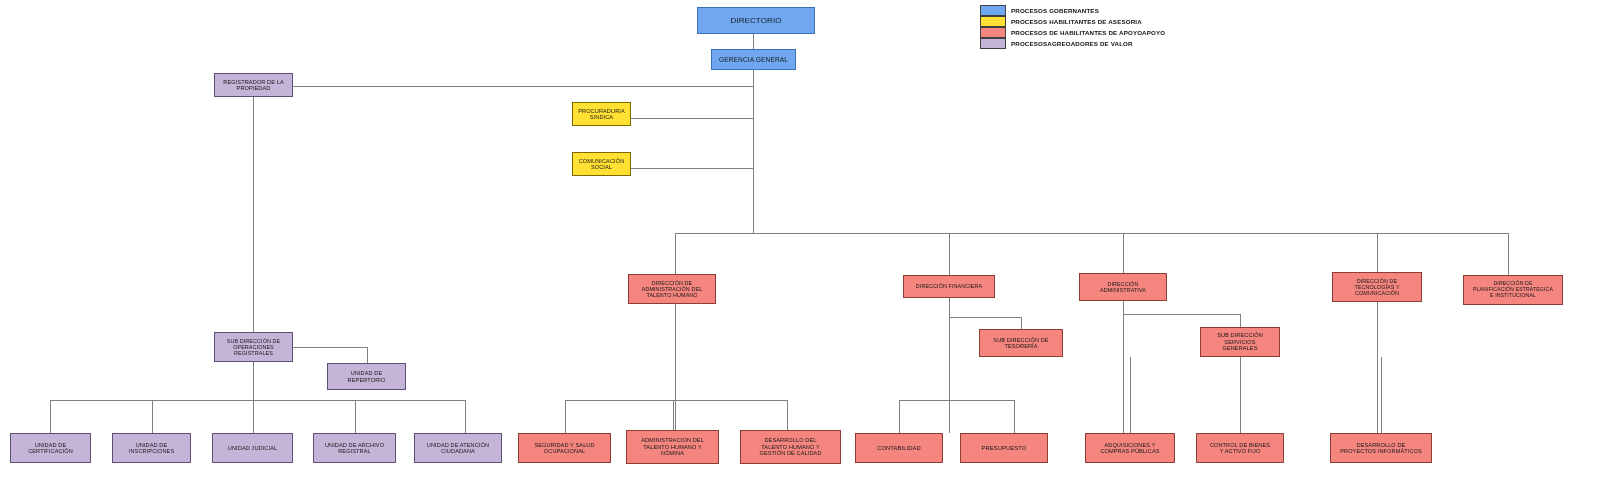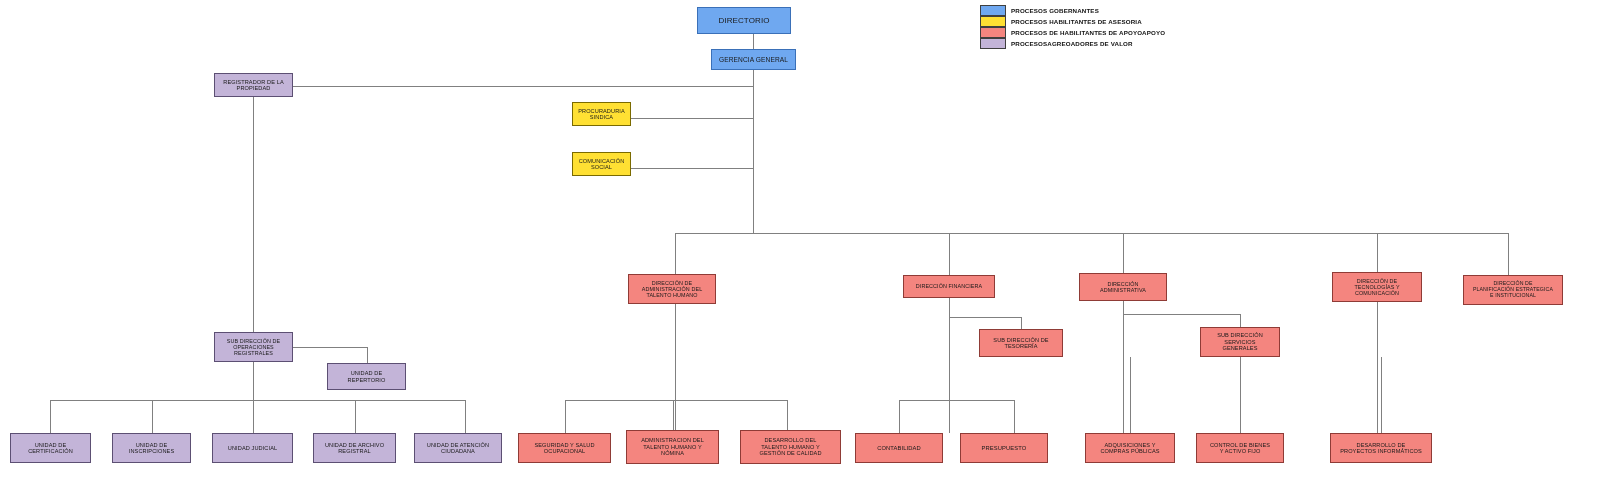--- a/index.html
+++ b/index.html
@@ -130,21 +130,21 @@
     <div class="edge edge-h" style="left: 565px; top: 400px; background: rgb(128, 128, 128); width: 222px;"></div>
     <div class="edge edge-v" style="left: 565px; top: 400px; background: rgb(128, 128, 128); height: 33px;"></div>
     <div class="edge edge-v" style="left: 673px; top: 400px; background: rgb(128, 128, 128); height: 30px;"></div>
     <div class="edge edge-v" style="left: 787px; top: 400px; background: rgb(128, 128, 128); height: 30px;"></div>
     <div class="edge edge-h" style="left: 899px; top: 400px; background: rgb(128, 128, 128); width: 115px;"></div>
     <div class="edge edge-v" style="left: 899px; top: 400px; background: rgb(128, 128, 128); height: 33px;"></div>
     <div class="edge edge-v" style="left: 1014px; top: 400px; background: rgb(128, 128, 128); height: 33px;"></div>
     <div class="edge edge-v" style="left: 1130px; top: 357px; background: rgb(128, 128, 128); height: 76px;"></div>
     <div class="edge edge-v" style="left: 1240px; top: 357px; background: rgb(128, 128, 128); height: 76px;"></div>
     <div class="edge edge-v" style="left: 1381px; top: 357px; background: rgb(128, 128, 128); height: 76px;"></div>
-    <div class="node c-blue" style="left: 697px; top: 7px; width: 94px; height: 27px; font-size: 8px;">
+    <div class="node c-blue" style="left: 697px; top: 7px; width: 118px; height: 27px; font-size: 8px;">
       <span class="node-label">DIRECTORIO</span>
     </div>
     <div class="node c-blue" style="left: 711px; top: 49px; width: 85px; height: 21px; font-size: 6.6px;">
       <span class="node-label">GERENCIA GENERAL</span>
     </div>
     <div class="node c-purple" style="left: 214px; top: 73px; width: 79px; height: 24px; font-size: 5.6px;">
       <span class="node-label">REGISTRADOR DE LA
 PROPIEDAD</span>
     </div>
     <div class="node c-yellow" style="left: 572px; top: 102px; width: 59px; height: 24px; font-size: 5.6px;">

